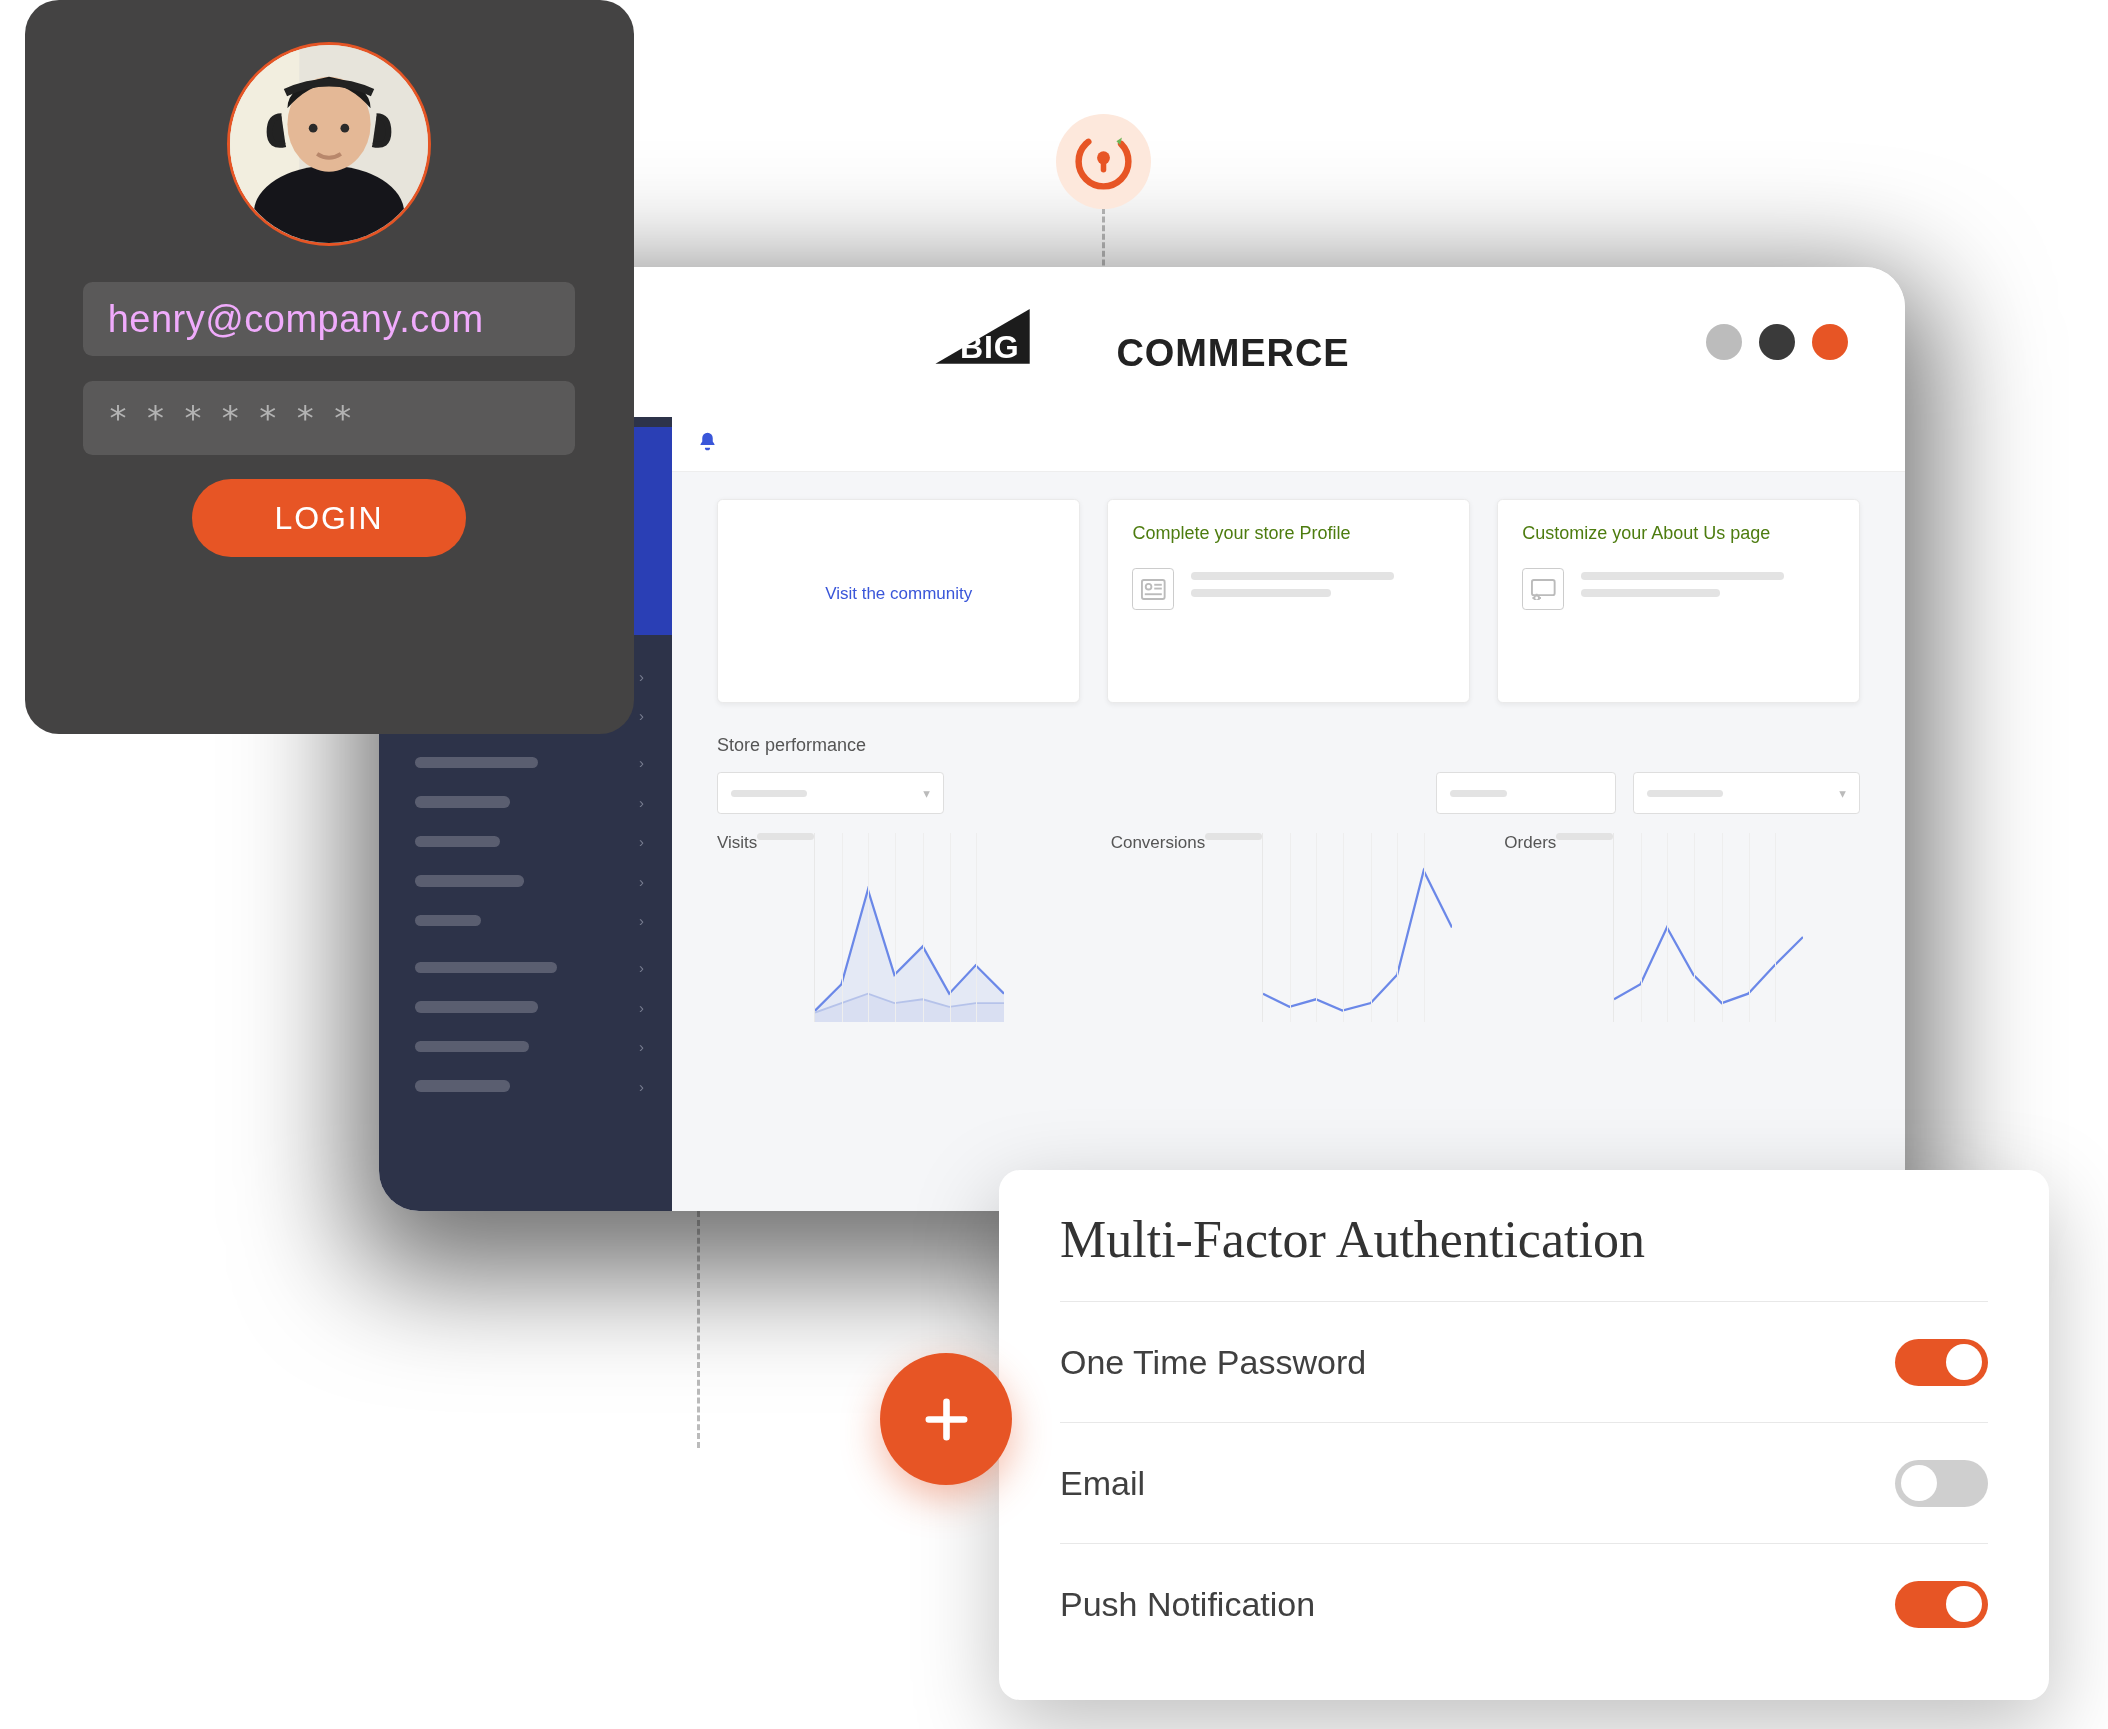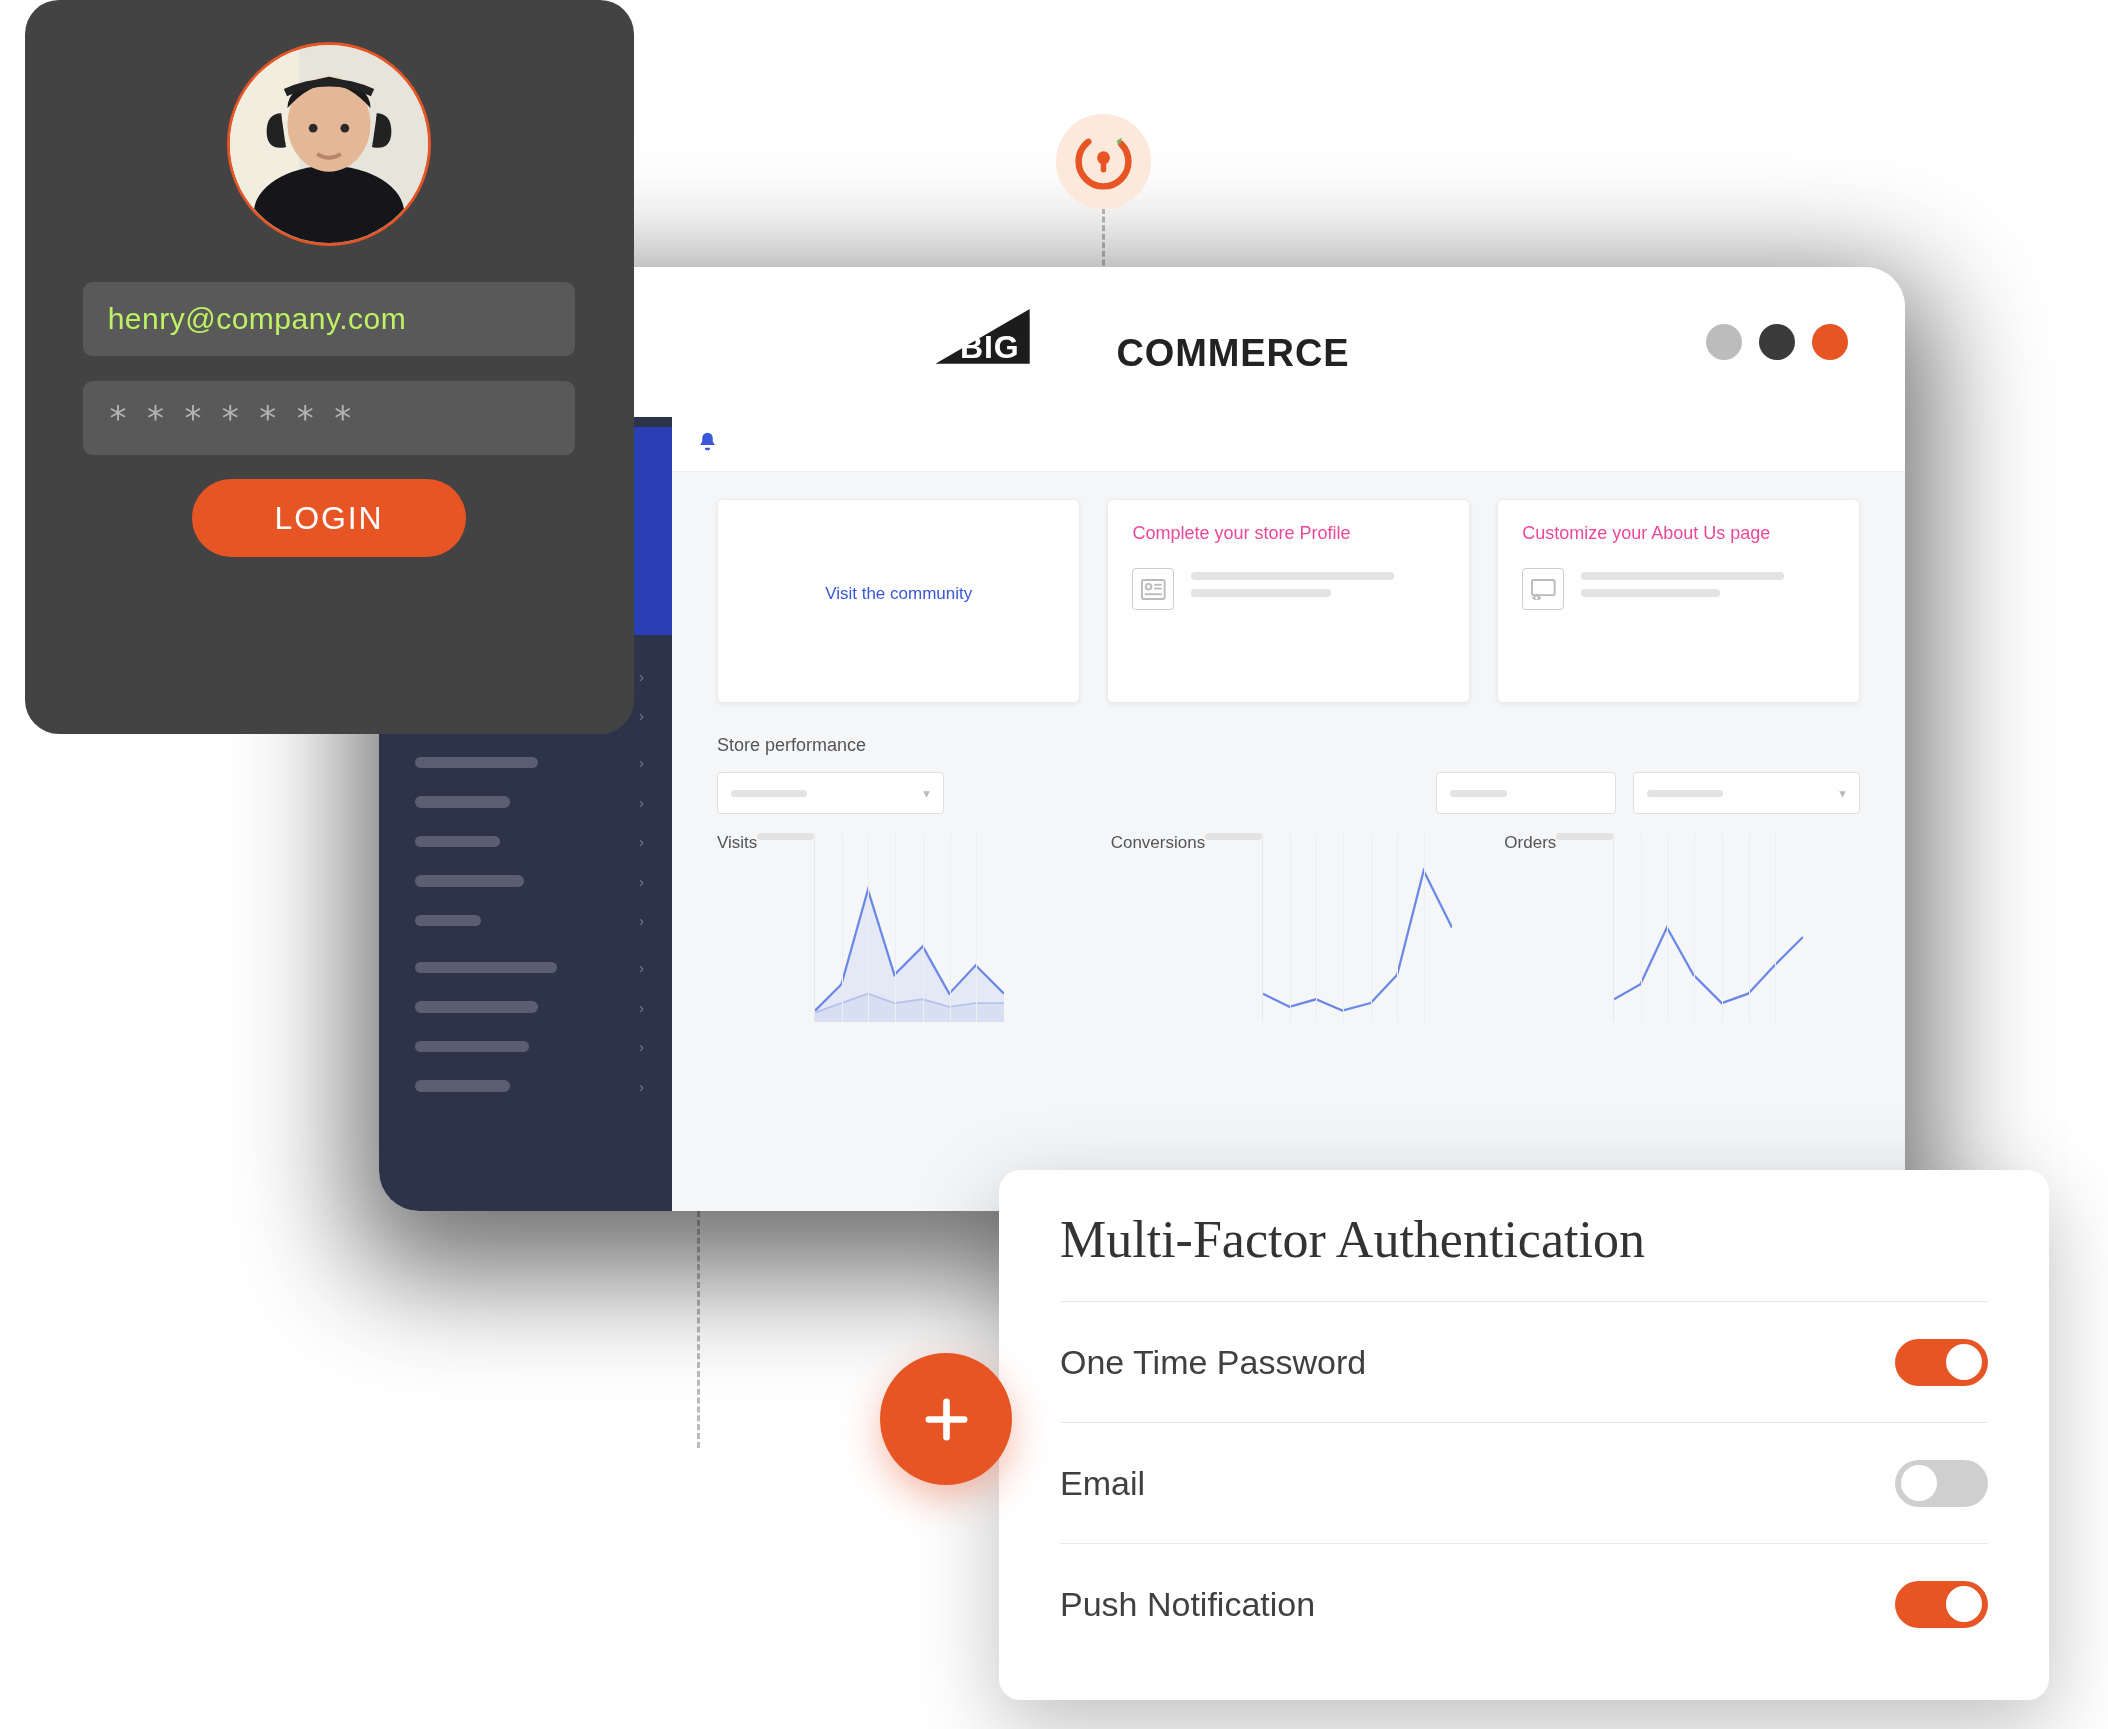--- a/index.html
+++ b/index.html
@@ -79,22 +79,22 @@
     }
     .avatar svg { width: 100%; height: 100%; }
     .login-input {
       width: 492px;
       height: 74px;
       background: #5a5959;
       border: none;
       border-radius: 9.5px;
       margin-bottom: 24.6px;
       padding: 0 24.6px;
-      font-size: 30px;
-      color: #bef264;
+      font-size: 38px;
+      color: #f0abfc;
       letter-spacing: 0.5px;
       display: flex;
       align-items: center;
     }
     .login-input-pw {
       font-size: 34px;
       letter-spacing: 17px;
       color: #b3b3b3;
       font-family: monospace;
       font-weight: 300;
@@ -210,21 +210,21 @@
       padding: 23px 24.6px;
       display: flex;
       flex-direction: column;
     }
     .card-link {
       font-size: 17px;
       color: #3a56d9;
       margin-top: 61px;
       align-self: center;
     }
-    .card-title { font-size: 18px; color: #ec4899; margin-bottom: 24.6px; }
+    .card-title { font-size: 18px; color: #4d7c0f; margin-bottom: 24.6px; }
     .card-body { display: flex; gap: 17px; align-items: center; }
     .card-icon {
       width: 42px;
       height: 42px;
       border: 1.9px solid #ccc;
       border-radius: 3.8px;
       display: flex;
       align-items: center;
       justify-content: center;
       color: #bbb;

